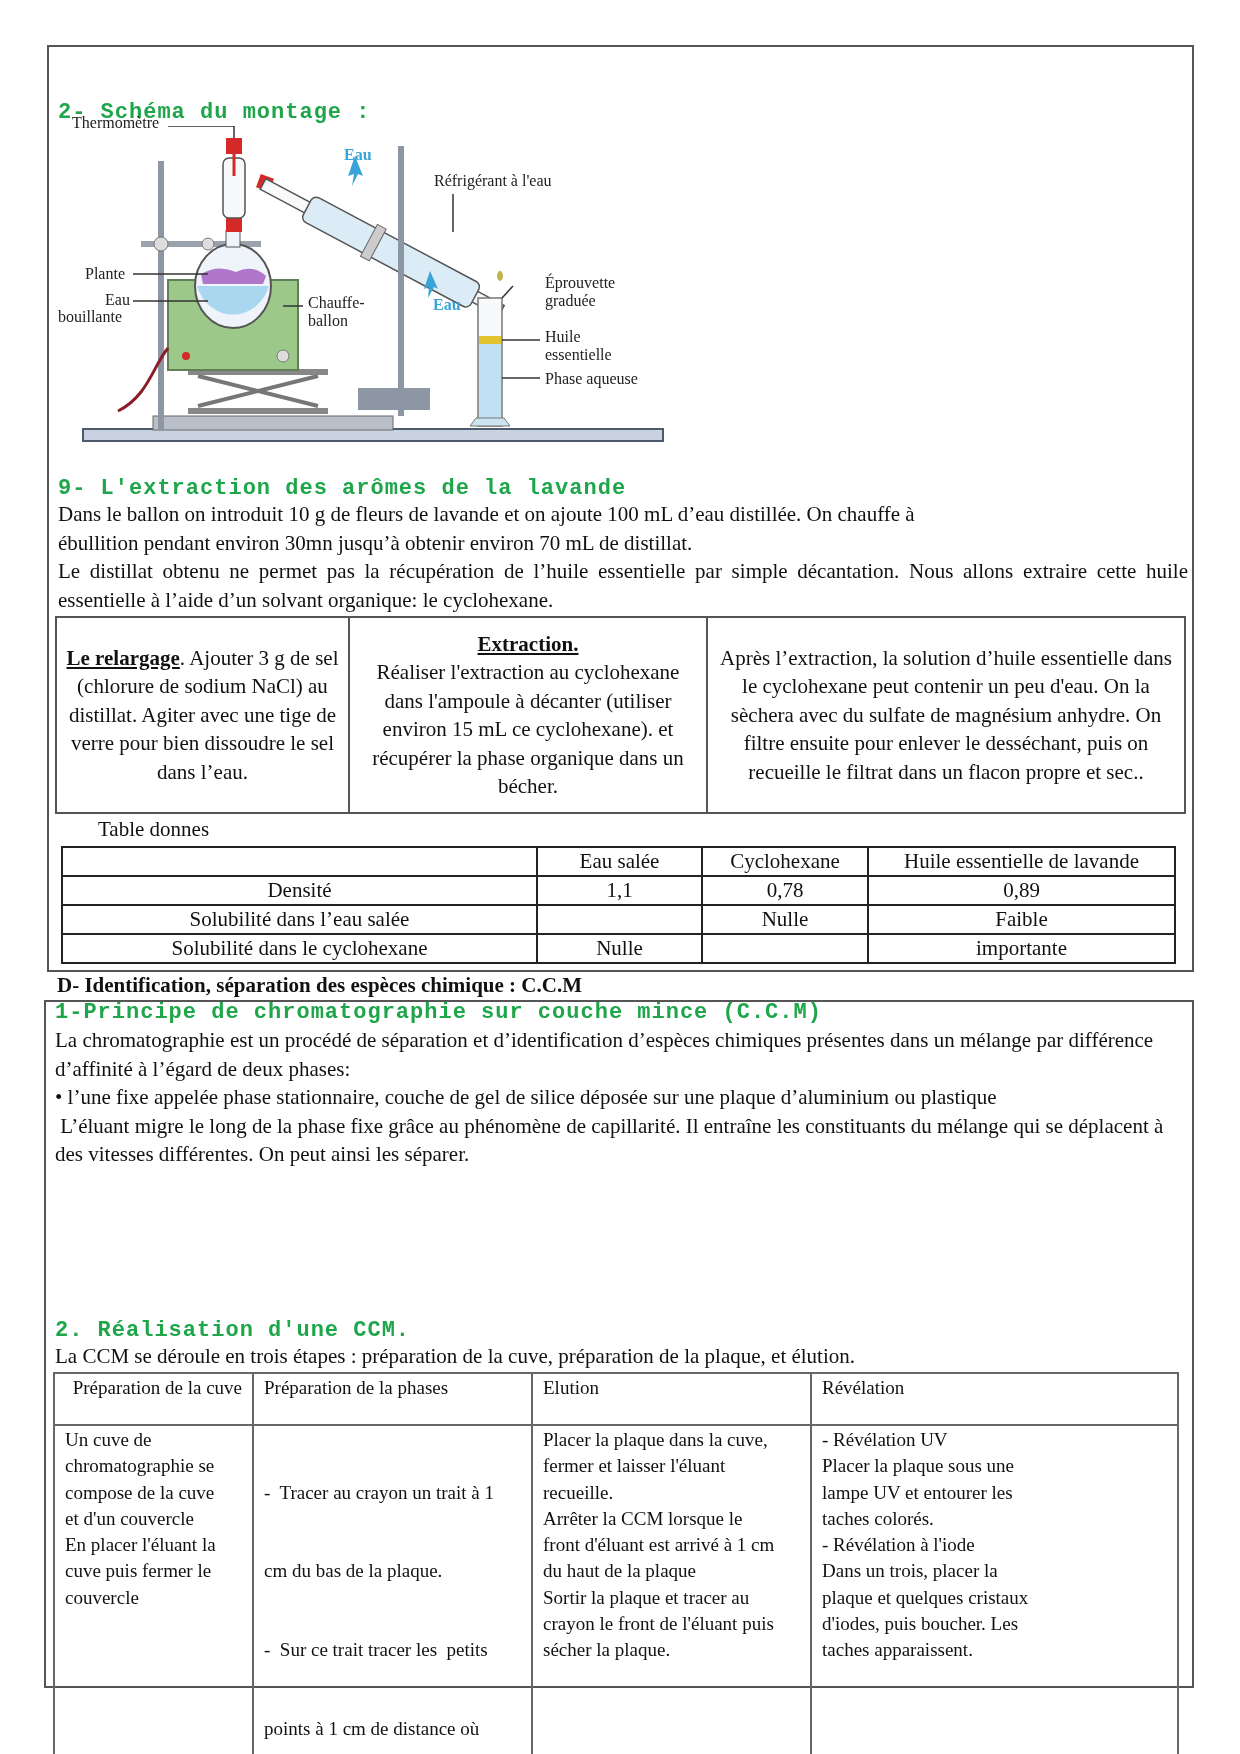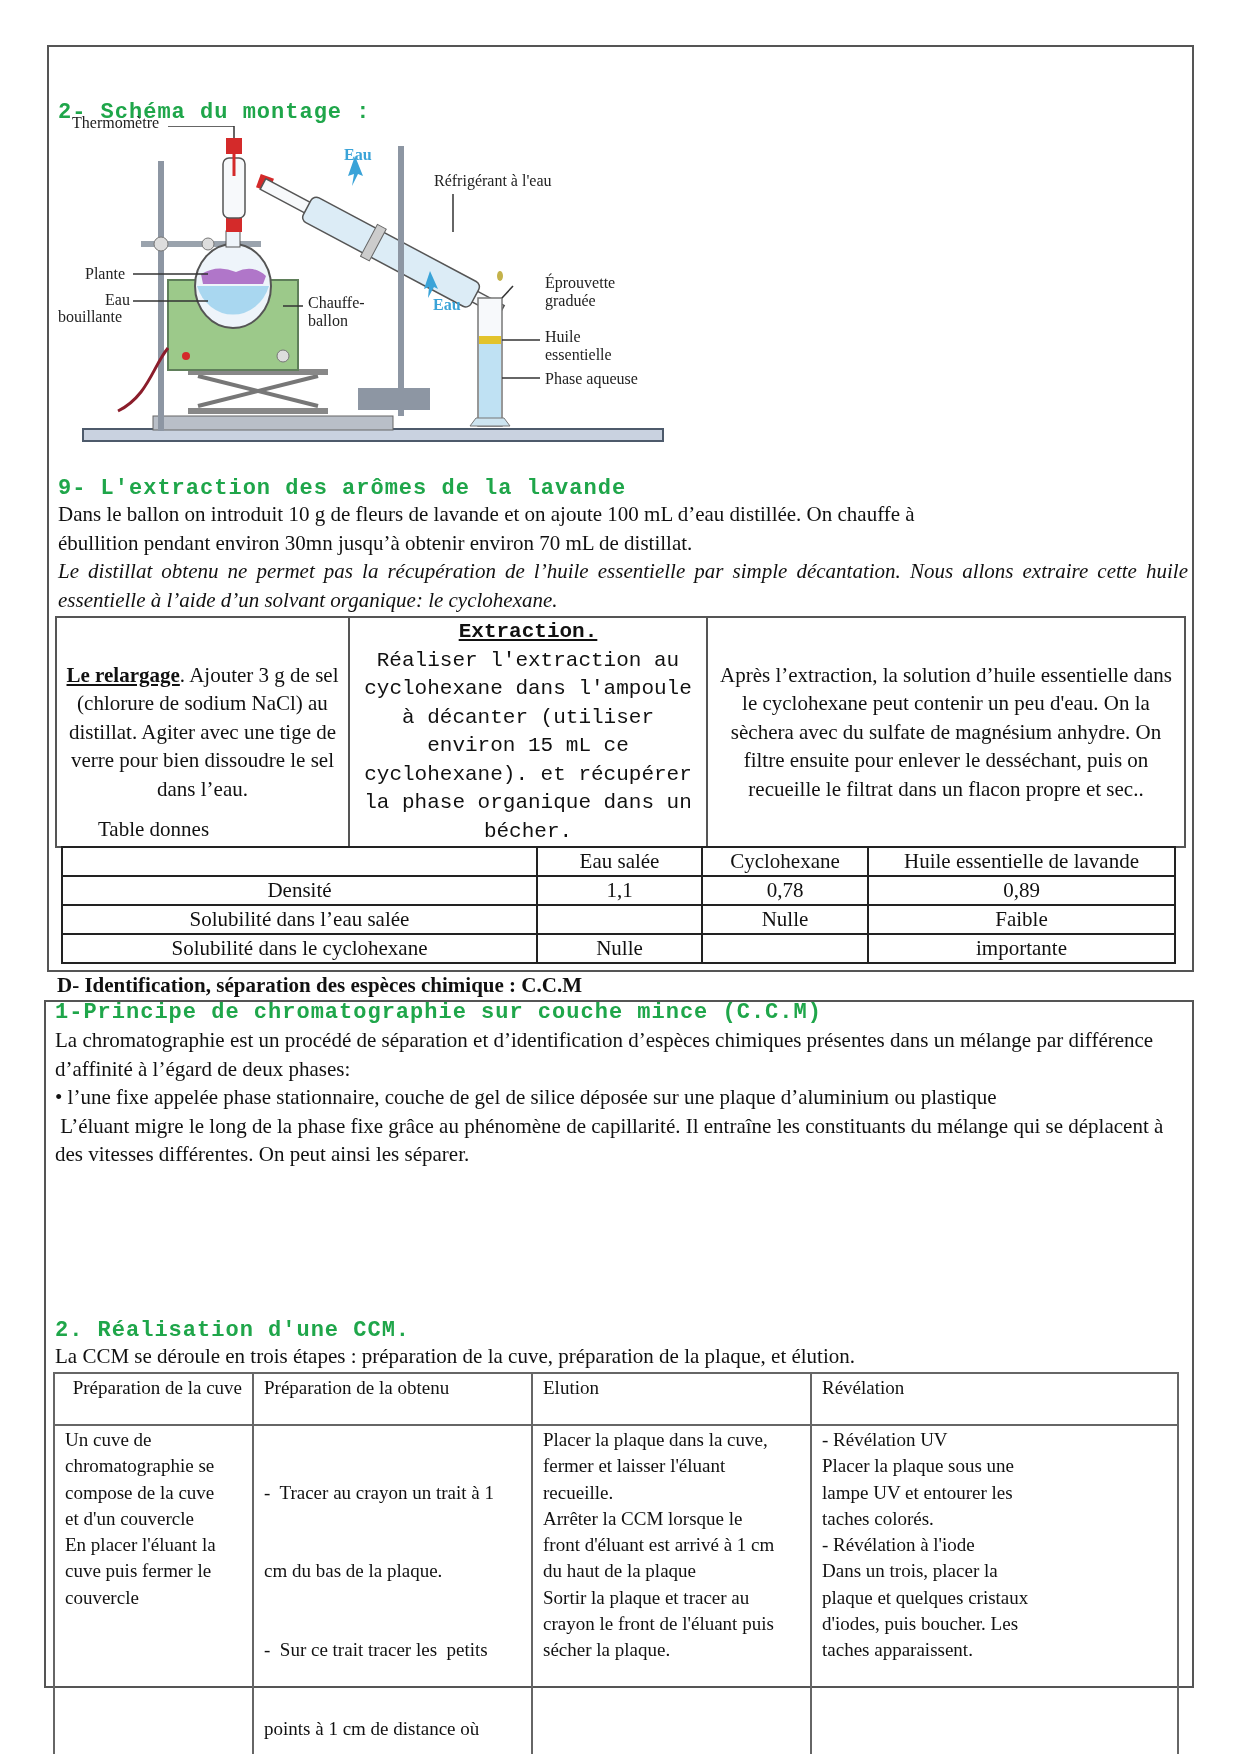--- a/index.html
+++ b/index.html
@@ -4,21 +4,21 @@
 <style>
   html, body { margin: 0; padding: 0; background: #ffffff; }
   body { width: 1240px; height: 1754px; position: relative; overflow: hidden;
          font-family: "Liberation Serif", "DejaVu Serif", serif; color: #111; }
   .box { position: absolute; border: 2px solid #555; box-sizing: border-box; }
   #box1 { left: 47px; top: 45px; width: 1147px; height: 927px; }
   #box2 { left: 44px; top: 1000px; width: 1150px; height: 688px; }
   .green-h { position: absolute; font-family: "Liberation Mono", "DejaVu Sans Mono", monospace;
              color: #1fa64a; font-weight: bold; font-size: 22px; letter-spacing: 1px; white-space: nowrap; }
   .para { position: absolute; font-size: 21px; line-height: 28.5px; }
-  .just { text-align: justify; text-align-last: left; font-style: italic; }
+  .just { text-align: justify; text-align-last: left; }
   .abs { position: absolute; }
   table { border-collapse: collapse; position: absolute; }
   td { border: 2px solid #555; padding: 0; vertical-align: middle; }
   .t1 td { font-size: 21px; line-height: 28.5px; text-align: center; }
   .t2 td { font-size: 21px; line-height: 27px; text-align: center; height: 27px; border-color: #222; }
   .t3 td { font-size: 19px; line-height: 26.3px; vertical-align: top; padding: 1px 10px 0 10px; border-color: #666; }
   .u { text-decoration: underline; font-weight: bold; }
   .lbl { position: absolute; font-size: 16px; color: #222; line-height: 18px; font-family: "Liberation Serif", serif; }
   .eau { position: absolute; font-size: 16px; font-weight: bold; color: #3aa3d8; font-family: "Liberation Serif", serif; }
   #dheading { position: absolute; left: 57px; top: 973px; font-size: 21px; font-weight: bold; white-space: nowrap; }
@@ -117,21 +117,21 @@
 <div class="para" style="left:58px; top:500px; width:1130px; white-space:nowrap;">
   <div>Dans le ballon on introduit 10 g de fleurs de lavande et on ajoute 100 mL d’eau distillée. On chauffe à</div>
   <div>ébullition pendant environ 30mn jusqu’à obtenir environ 70 mL de distillat.</div>
 </div>
 <div class="para just" style="left:58px; top:557px; width:1130px;">Le distillat obtenu ne permet pas la récupération de l’huile essentielle par simple décantation. Nous allons extraire cette huile essentielle à l’aide d’un solvant organique: le cyclohexane.</div>
 
 <table class="t1" style="left:55px; top:616px; width:1131px;">
   <tbody>
       <tr style="height:196px;">
     <td style="width:279px; padding:16px 6px;"><span class="u">Le relargage</span><span>. Ajouter 3 g de sel (chlorure de sodium NaCl) au distillat. Agiter avec une tige de verre pour bien dissoudre le sel dans l’eau.</span></td>
-    <td style="width:340px; padding:0 8px;font-family:Liberation Mono, monospace;">
+    <td style="width:340px; padding:0 8px;">
           <div class="u">Extraction.</div>
           <div>Réaliser l'extraction au cyclohexane dans l'ampoule à décanter (utiliser environ 15 mL ce cyclohexane). et récupérer la phase organique dans un bécher.</div>
         </td>
     <td style="padding:16px 10px;">
           <div>Après l’extraction, la solution d’huile essentielle dans le cyclohexane peut contenir un peu d'eau. On la sèchera avec du sulfate de magnésium anhydre. On filtre ensuite pour enlever le desséchant, puis on recueille le filtrat dans un flacon propre et sec..</div>
         </td>
   </tr>
 </tbody>
   </table>
 
@@ -175,21 +175,21 @@
   <div style="white-space:pre-wrap;"> L’éluant migre le long de la phase fixe grâce au phénomène de capillarité. Il entraîne les constituants du mélange qui se déplacent à des vitesses différentes. On peut ainsi les séparer.</div>
 </div>
 
 <div class="green-h" style="left:55px; top:1318px;">2. Réalisation d'une CCM.</div>
 <div class="para" style="left:55px; top:1342px; white-space:nowrap;">La CCM se déroule en trois étapes : préparation de la cuve, préparation de la plaque, et élution.</div>
 
 <table class="t3" style="left:53px; top:1372px; width:1126px;">
   <tbody>
       <tr style="height:52px;">
     <td style="width:177px;text-align:right;">Préparation de la cuve</td>
-    <td style="width:257px;">Préparation de la obtenu</td>
+    <td style="width:257px;">Préparation de la phases</td>
     <td style="width:257px;">Elution</td>
     <td>Révélation</td>
   </tr>
   <tr>
     <td>
       <div>Un cuve de</div>
       <div>chromatographie se</div>
       <div>compose de la cuve</div>
       <div>et d'un couvercle</div>
       <div>En placer l'éluant la</div>

